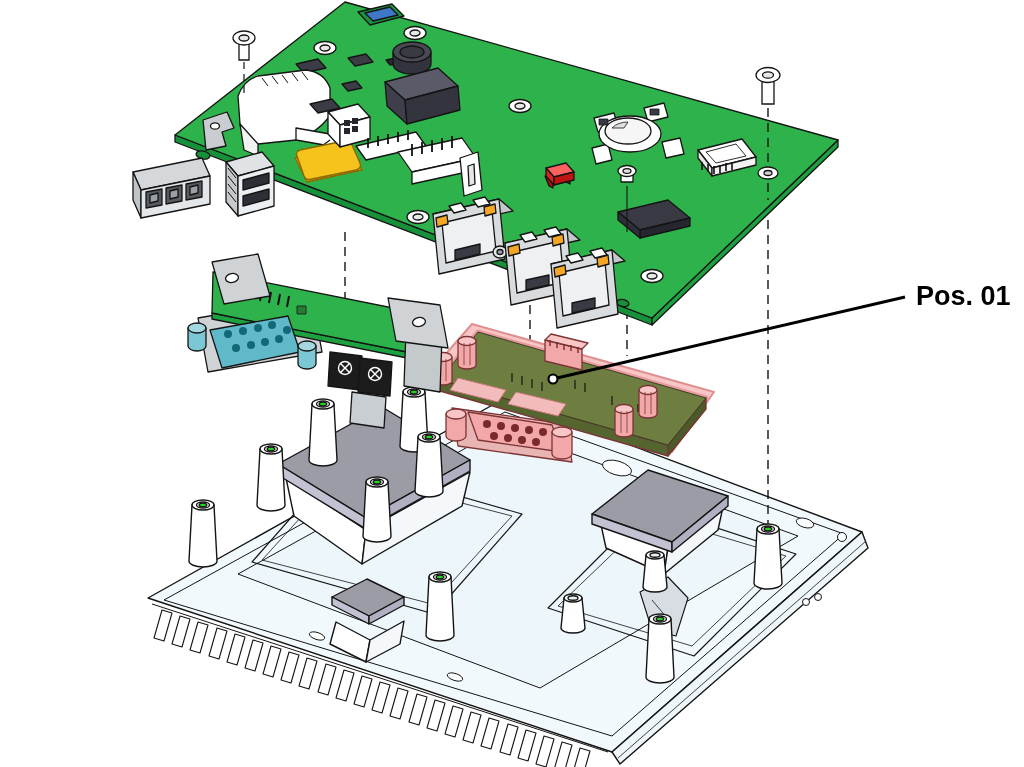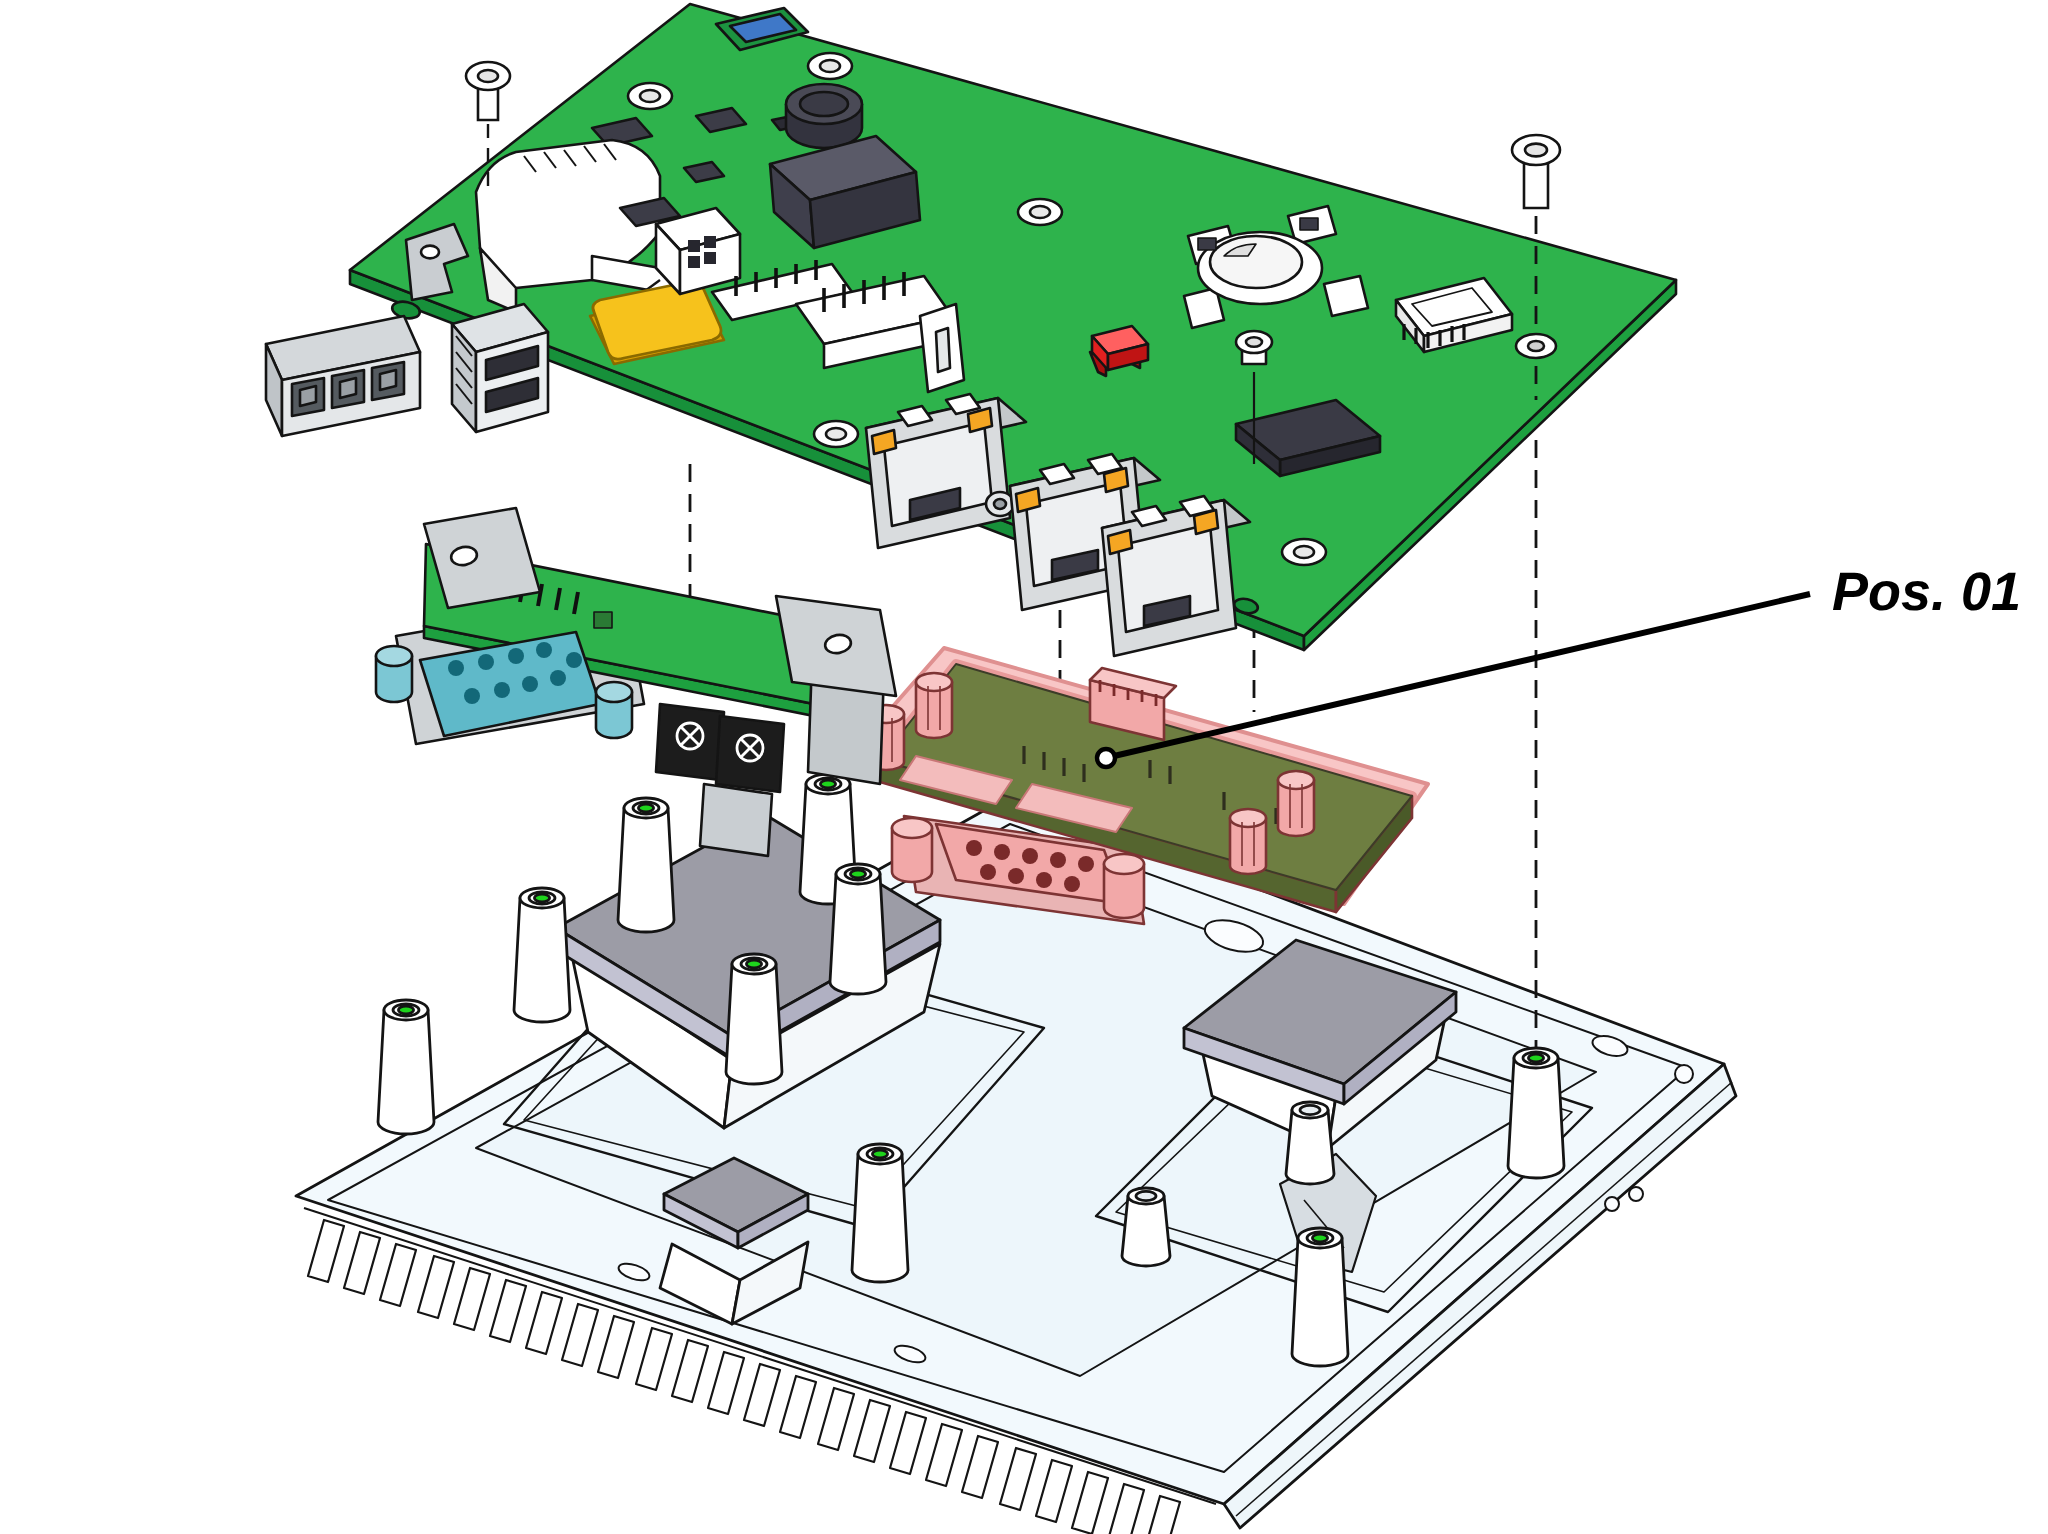--- a/index.html
+++ b/index.html
@@ -1,17 +1,17 @@
 <!DOCTYPE html>
 <html><head>
 <meta charset="utf-8">
 <style>
   html,body{margin:0;padding:0;background:#ffffff;}
   .stage{position:relative;width:1024px;height:767px;background:#a21caf;overflow:hidden;
-         font-family:"Liberation Sans", sans-serif;font-style:italic;}
+         font-family:"Liberation Sans", sans-serif;}
   svg{display:block;}
   .callout-text{font-family:"Liberation Sans", sans-serif;font-weight:bold;font-size:27px;fill:#000;}
   path,polygon,ellipse,rect,circle,line,polyline{vector-effect:non-scaling-stroke;}
 </style>
 </head>
 <body>
 
 <div class="stage">
 <svg width="1024" height="767" viewBox="0 0 1024 767" xmlns="http://www.w3.org/2000/svg">
   <defs>

